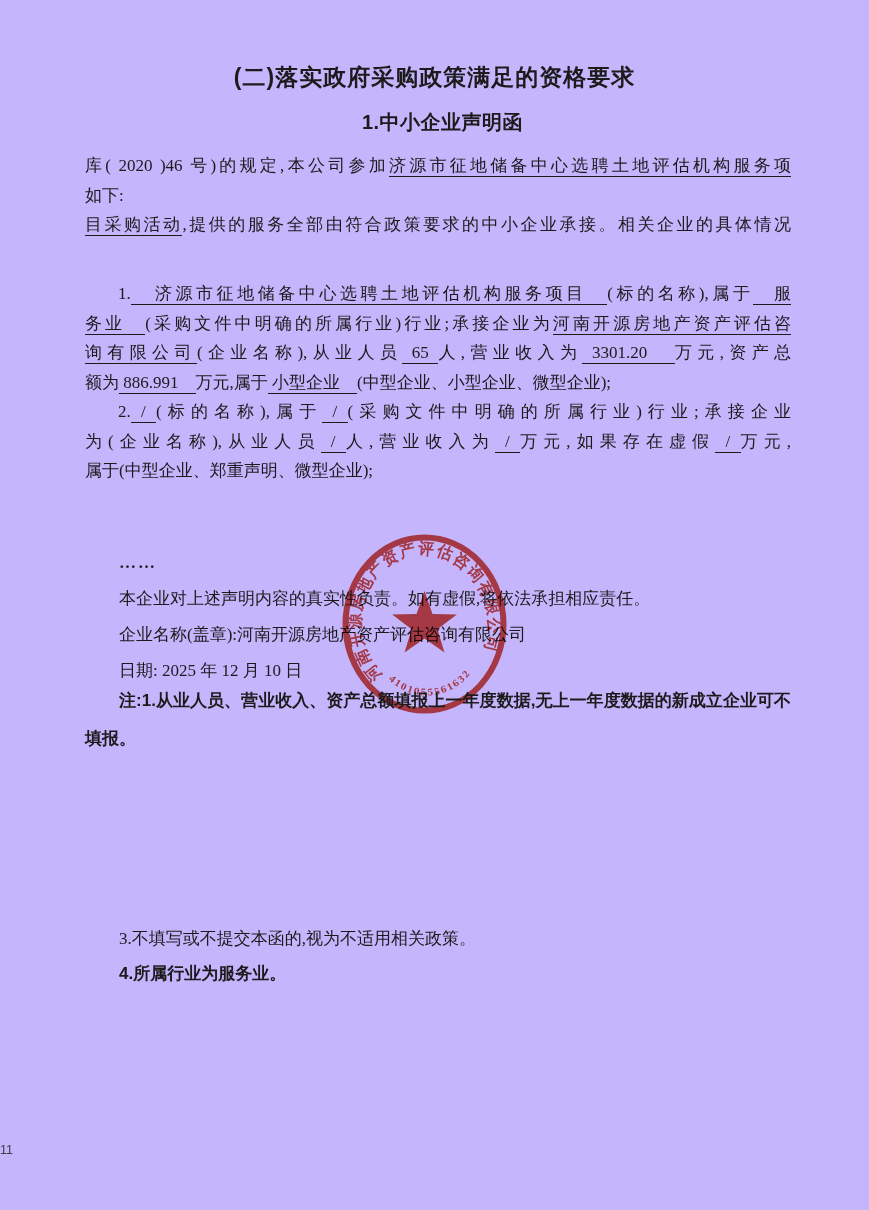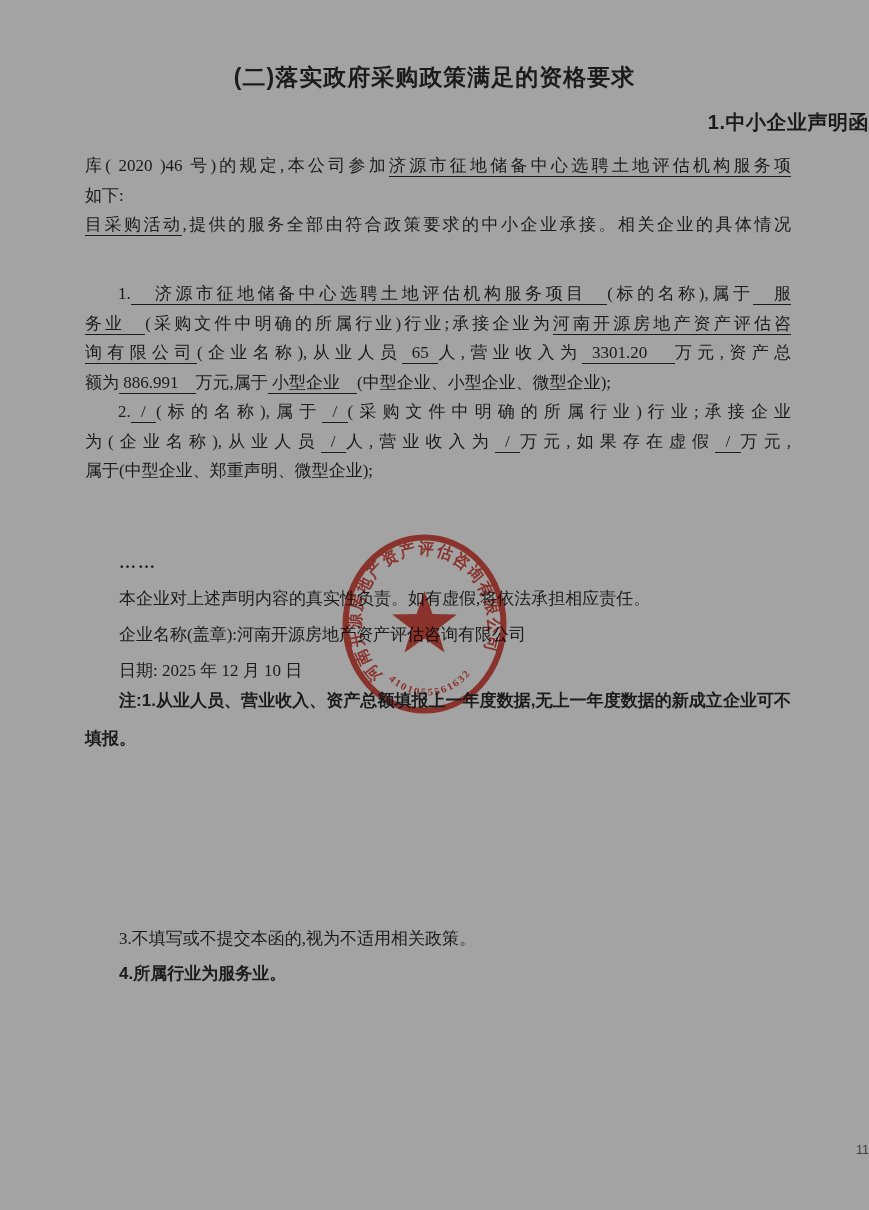--- a/index.html
+++ b/index.html
@@ -1,35 +1,35 @@
 <!DOCTYPE html>
 <html><head>
 <meta charset="utf-8">
 <style>
   html,body{margin:0;padding:0;background:#ffffff;}
-  .page{position:relative;width:869px;height:1210px;background:#a3a3a3;overflow:hidden;
+  .page{position:relative;width:869px;height:1210px;background:#c4b5fd;overflow:hidden;
         font-family:"Liberation Serif","DejaVu Serif",serif;color:#1b1b1b;}
   .doc-title{position:absolute;top:62px;left:0;right:0;text-align:center;
         font-family:"Liberation Sans","DejaVu Sans",sans-serif;font-weight:700;
         font-size:23px;letter-spacing:1px;}
-  .doc-subtitle{position:absolute;top:109px;left:0;right:0;text-align:right;
+  .doc-subtitle{position:absolute;top:109px;left:0;right:0;text-align:center;
         font-family:"Liberation Sans","DejaVu Sans",sans-serif;font-weight:700;
         font-size:20px;letter-spacing:.5px;padding-left:16px;}
   .para{position:absolute;left:85px;width:706px;}
   .ln{font-size:17px;line-height:29.5px;text-align:justify;text-align-last:justify;}
   .ln.end{text-align-last:left;}
   .ind{text-indent:33px;}
   .u{border-bottom:1.3px solid #1b1b1b;padding-bottom:1px;}
   .mid{position:absolute;left:85px;top:545px;width:706px;}
   .mid .ln{text-align:left;text-align-last:left;line-height:36px;padding-left:34px;}
   .ellipsis{font-weight:700;letter-spacing:2px;}
   .note{position:absolute;left:85px;width:706px;font-size:17px;line-height:38px;
         text-indent:34px;text-align:justify;}
   .note.bold{font-family:"Liberation Sans","DejaVu Sans",sans-serif;font-weight:700;}
-  .pageno{position:absolute;top:1143px;left:0;right:0;text-align:right;
+  .pageno{position:absolute;top:1143px;left:0;right:0;text-align:left;
         font-family:"Liberation Sans","DejaVu Sans",sans-serif;font-size:12.5px;color:#3c4043;}
   .seal{position:absolute;left:337px;top:531px;width:175px;height:186px;
         mix-blend-mode:multiply;opacity:.9;}
   .seal text{font-family:"Liberation Serif","DejaVu Serif",serif;font-weight:700;}
 </style>
 </head>
 <body>
 
 <div class="page">
 

